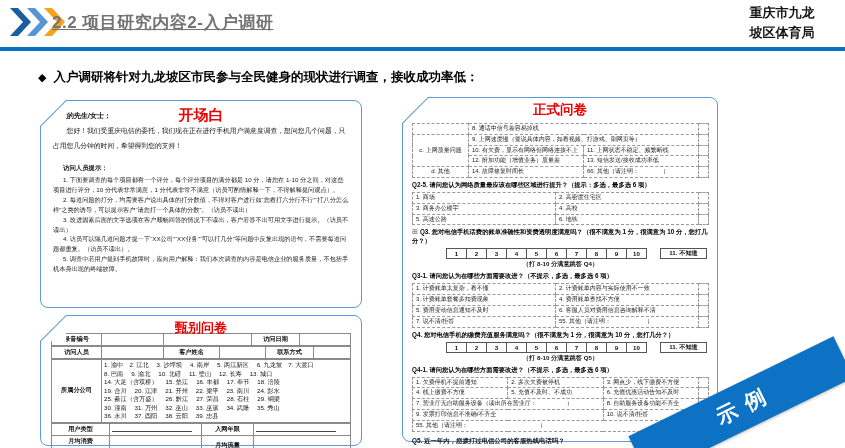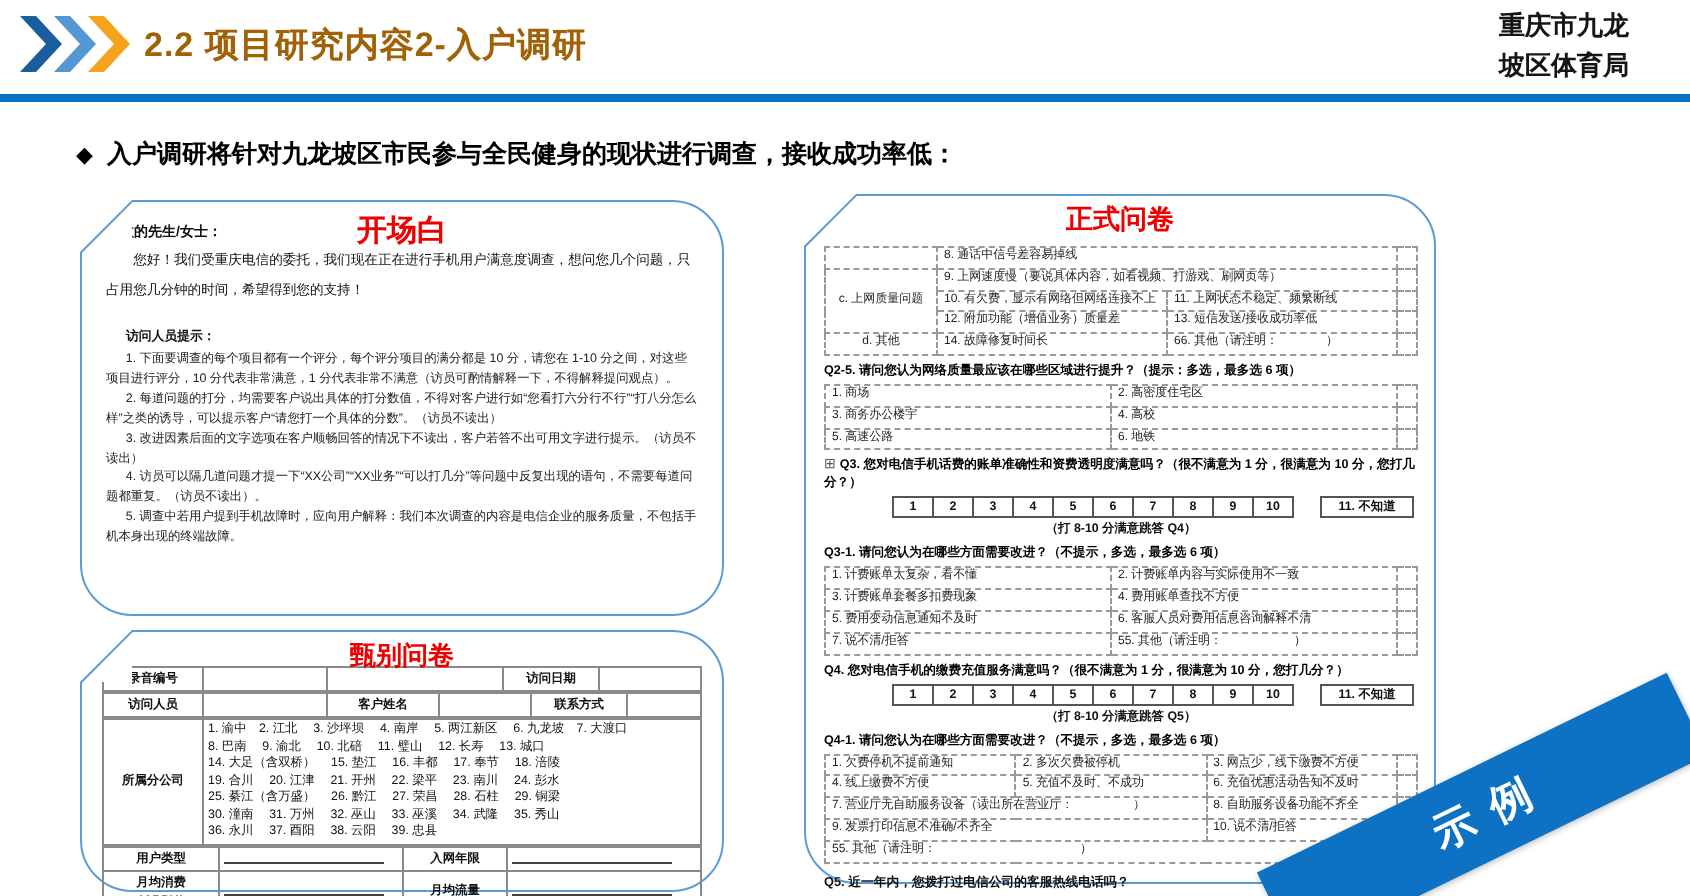--- a/index.html
+++ b/index.html
@@ -3,30 +3,30 @@
 <meta charset="utf-8">
 <style>
   * { margin:0; padding:0; box-sizing:border-box; }
   html,body { width:845px; height:448px; overflow:hidden; background:#fff;
     font-family:"Liberation Sans","DejaVu Sans",sans-serif; color:#111; }
   #slide { position:relative; width:845px; height:448px; background:#fff; }
 
   
   .hdr { position:absolute; left:0; top:0; width:845px; height:46px; background:#fff; }
   .chevrons { position:absolute; left:10px; top:8px; width:62px; height:28px; }
-  .hdr-title { position:absolute; left:72px; top:11px; font-size:17px; font-weight:bold; color:#a16207; letter-spacing:0.5px; }
+  .hdr-title { position:absolute; left:52px; top:11px; font-size:17px; font-weight:bold; color:#737373; letter-spacing:0.5px;text-decoration:underline; }
   .org { position:absolute; right:8px; top:3px; width:110px; text-align:center; font-size:13px; font-weight:bold; color:#151515; line-height:1.55; }
   .divider { position:absolute; left:0; top:47px; width:845px; height:4px; background:#0b6fc2; }
 
   
   .bullet-line { position:absolute; left:38px; top:69px; font-size:12.5px; font-weight:600; color:#000; }
   .bullet-line .dm { margin-right:7px; font-size:11px; }
 
   
-  .panel { position:absolute; background:#fff; border:1.5px solid #5b9bd5; border-radius:26px; }
+  .panel { position:absolute; background:#fff; border:1.5px solid #5b9bd5; border-radius:8px; }
   .panel::before { content:''; position:absolute; top:-2px; left:-2px; width:27px; height:27px; background:#fff; }
   .panel::after  { content:''; position:absolute; top:25px; left:-1.5px; width:37px; height:0;
                    border-top:1.5px solid #5b9bd5; transform:rotate(-45deg); transform-origin:0 0; }
   .p-title { position:absolute; top:5px; left:0; right:0; text-align:center; color:#ee0000; font-weight:bold; }
 
   
   #opening { left:40px; top:100px; width:322px; height:208px; padding:8px 12px 6px 12px; }
   #opening .p-title { font-size:15px; }
   .salute { font-size:7px; font-weight:bold; margin-top:2px; }
   .op-para { font-size:6.8px; line-height:2.2; text-indent:2em; margin-top:3px; }

